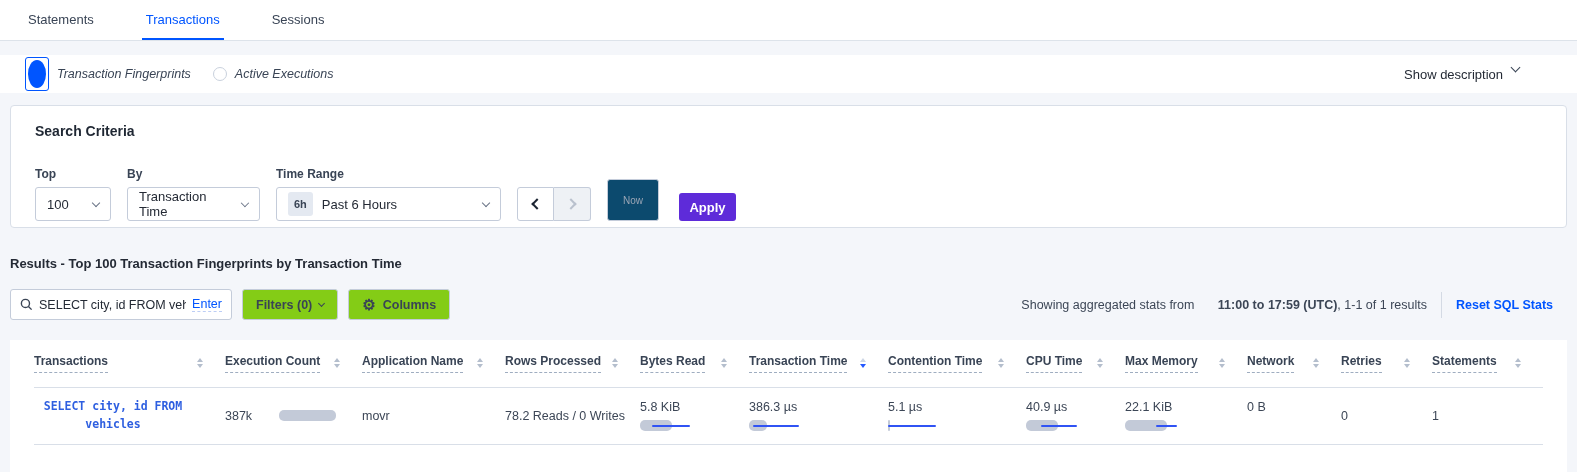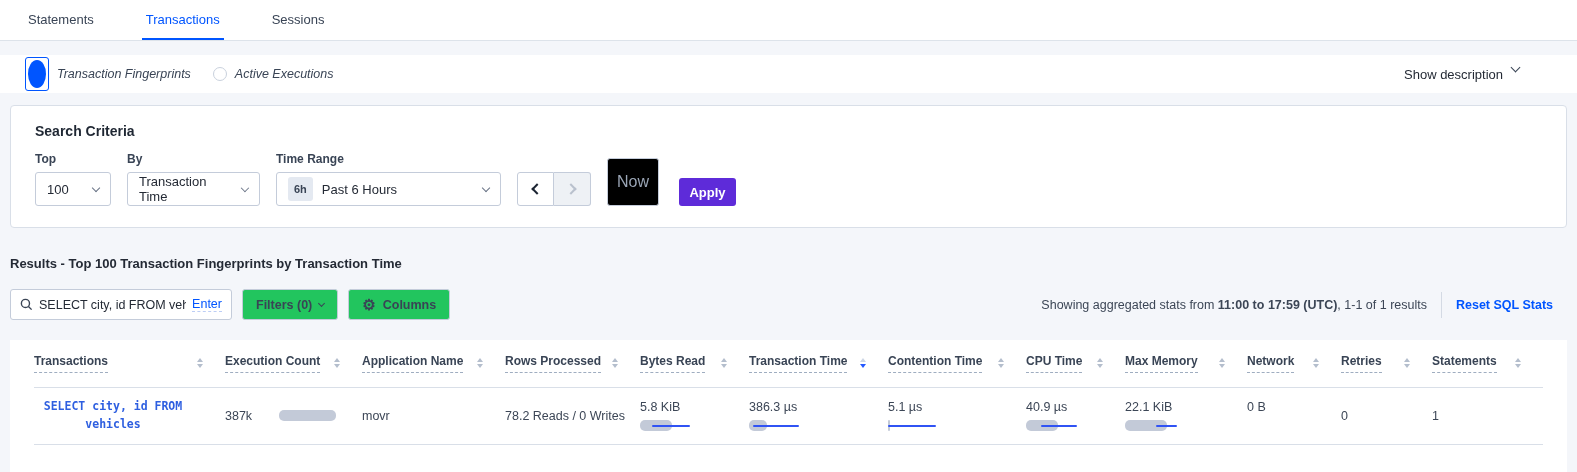--- a/index.html
+++ b/index.html
@@ -40,21 +40,21 @@
   }
   .chev { width:7px; height:7px; border-right:1.7px solid #394455; border-bottom:1.7px solid #394455; }
   .chev.down { transform:rotate(45deg); margin-top:-3px; }
   
   .criteria-card {
     margin:12px 10px 0; background:#fff; border:1px solid #d9dfe8; border-radius:4px;
     padding:17px 24px 20px; height:123px;
   }
   .card-title { font-size:14px; font-weight:700; color:#1f2733; }
   .criteria-controls { display:flex; align-items:flex-end; margin-top:13px; }
-  .field { margin-right:16px; }
+  .field { margin-right:16px;margin-top:15px; }
   .field-label { font-size:12px; font-weight:700; color:#394455; margin-bottom:6px; }
   .sel {
     display:flex; align-items:center; justify-content:space-between;
     border:1px solid #c4ccda; border-radius:3px; height:34px; padding:0 11px;
     background:#fff; font-size:13px; color:#242a35; cursor:pointer;
   }
   .sel .cdown { width:6px; height:6px; border-right:1.5px solid #697386; border-bottom:1.5px solid #697386; transform:rotate(45deg); margin-top:-3px; margin-left:10px;}
   .badge {
     background:#e4e9f1; border-radius:3px; font-size:11px; font-weight:700;
     color:#394455; padding:6px 6px; margin-right:9px;
@@ -63,51 +63,51 @@
   .nav-btn {
     width:37px; height:34px; border:1px solid #c4ccda; background:#fff;
     display:flex; align-items:center; justify-content:center; cursor:pointer;
   }
   .nav-btn.prev { border-radius:3px 0 0 3px; }
   .nav-btn.next { border-radius:0 3px 3px 0; border-left:none; background:#eef1f5; }
   .arr { width:8px; height:8px; border-right:2.2px solid #1b2432; border-bottom:2.2px solid #1b2432; }
   .arr.left  { transform:rotate(135deg); margin-left:3px; }
   .arr.right { transform:rotate(-45deg); border-color:#b9c1cd; margin-right:3px; }
   .now-btn {
-    width:52px; height:48px; border:1px solid #c4ccda; border-radius:3px; background:#000000;
-    font-size:16px; color:#9aa5b5; display:flex; align-items:center; justify-content:center;
+    width:52px; height:42px; border:1px solid #c4ccda; border-radius:3px; background:#0c4a6e;
+    font-size:10px; color:#9aa5b5; display:flex; align-items:center; justify-content:center;
     margin-right:20px; cursor:pointer;
   }
   .apply-btn {
     width:57px; height:28px; border:none; border-radius:3px; background:#5e2bd9;
     color:#fff; font-size:13px; font-weight:700; display:flex; align-items:center;
     justify-content:center; cursor:pointer; font-family:inherit;
   }
   
   .results-title { margin:28px 10px 0; font-size:13px; font-weight:700; color:#242a35; }
   .controls-row { margin:18px 10px 0 10px; display:flex; align-items:center; padding-right:4px; }
   .search-box {
     width:222px; height:31px; border:1px solid #c4ccda; border-radius:3px; background:#fff;
     display:flex; align-items:center; padding:0 9px; margin-right:10px;
   }
   .search-box input {
     border:none; outline:none; flex:1; min-width:0; font-size:12.5px; color:#242a35;
     font-family:inherit; margin:0 6px; background:transparent;
   }
   .enter-link { font-size:12.5px; color:#0055ff; border-bottom:1px dashed #bccdf5; cursor:pointer; }
   .btn {
-    height:31px; border:1px solid #c4ccda; border-radius:3px; background:#22c55e;
+    height:31px; border:1px solid #c4ccda; border-radius:3px; background:#84cc16;
     display:flex; align-items:center; gap:7px; padding:0 13px; margin-right:10px;
     font-size:12.5px; font-weight:700; color:#394455; cursor:pointer;
   }
   .btn .cdown { width:5px; height:5px; border-right:1.5px solid #394455; border-bottom:1.5px solid #394455; transform:rotate(45deg); margin-top:-2px; }
   .gear { font-size:15px; line-height:1; color:#394455; }
   .stats-area { margin-left:auto; display:flex; align-items:center; }
   .stats-text { font-size:12.5px; color:#3c4656; }
-  .stats-text b { font-weight:700; }
+  .stats-text b { font-weight:700;margin-left:20px; }
   .vdiv { width:1px; height:26px; background:#d4dae4; margin:0 14px; }
   .reset-link { font-size:12.5px; font-weight:700; color:#0055ff; cursor:pointer; margin-right:10px;text-align:right; }
   
   .table-card { margin:20px 10px 0; background:#fff; padding:0 24px; min-height:140px; }
   table { border-collapse:collapse; table-layout:fixed; width:1509px; }
   th { border-bottom:1px solid #d9dfe8; height:47px; text-align:left; vertical-align:middle; padding-right:22px; }
   .th-inner { display:flex; align-items:center; justify-content:space-between; }
   .th-label {
     font-size:12px; font-weight:700; color:#394455;
     border-bottom:1px dashed #9fadc0; padding-bottom:4px; cursor:pointer; white-space:nowrap;

